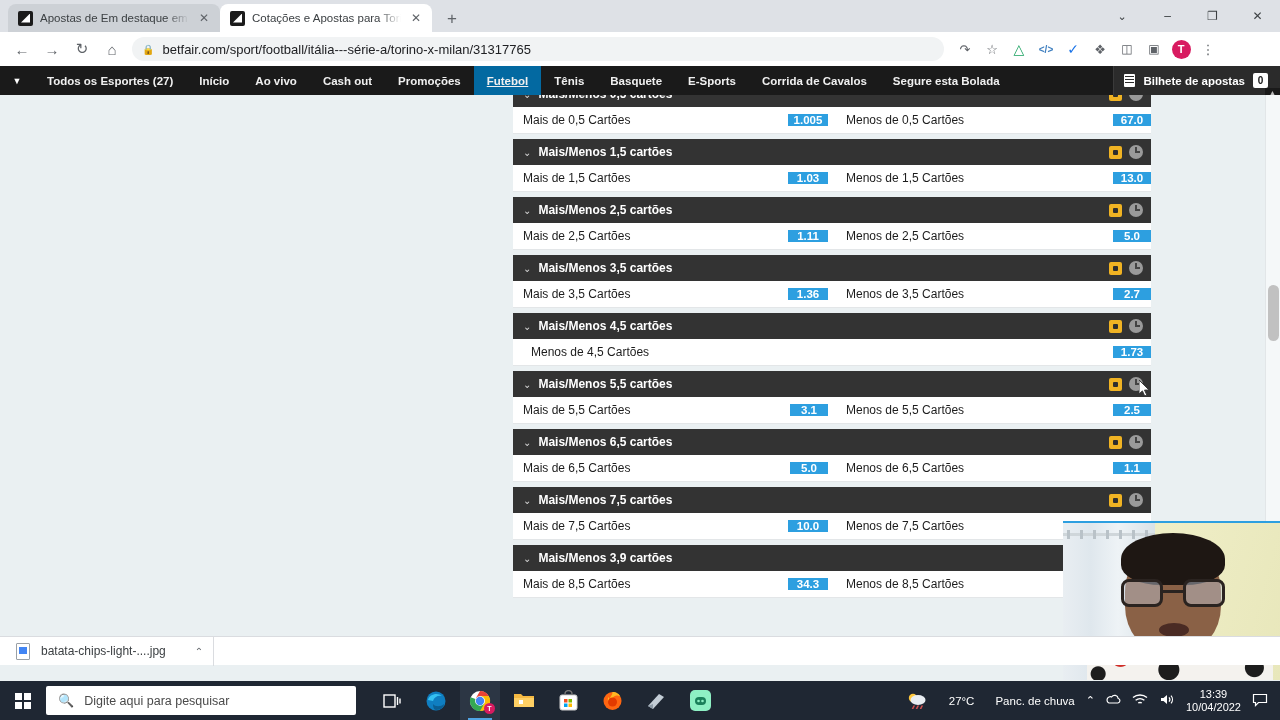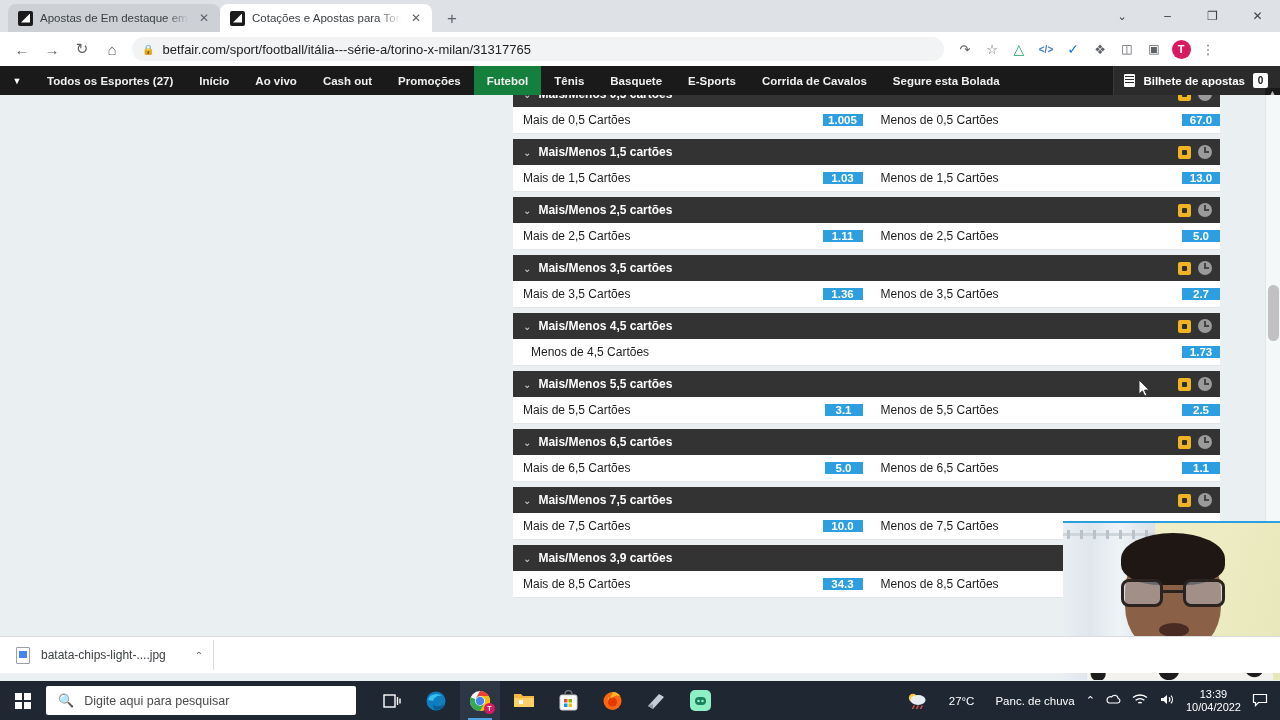--- a/index.html
+++ b/index.html
@@ -104,21 +104,21 @@
     color: #fff; font-size: 11.5px; font-weight: bold;
   }
   .sitenav .caret {
     width: 34px; display: flex; align-items: center; justify-content: center;
     font-size: 9px; color: #fff;
   }
   .navitem {
     display: flex; align-items: center; padding: 0 13px;
     white-space: nowrap; color: #f0f0f0;
   }
-  .navitem.sel { background: #15803d; }
+  .navitem.sel { background: #0369a1; text-decoration: underline; }
   .navspacer { flex: 1; }
   .betslip {
     display: flex; align-items: center; gap: 8px;
     background: #2b2b2b; padding: 0 12px 0 10px; height: 29px;
     border-left: 1px solid #3a3a3a;
   }
   .slip-ico {
     width: 11px; height: 13px; background: #fff; border-radius: 1px;
     position: relative;
   }
@@ -131,21 +131,21 @@
     min-width:15px; height:15px; border-radius:2px;
     display:flex; align-items:center; justify-content:center; padding:0 3px;
   }
 
   
   .pagebody {
     position: absolute; top: 95px; left: 0; width: 1280px; height: 541px;
     background: #eaf0f2; overflow: hidden;
   }
   .market-col {
-    position: absolute; left: 513px; top: 0; width: 707px;
+    position: absolute; left: 513px; top: 0; width: 638px;
   }
   .mkt-head {
     background: #333333; height: 26px; display: flex; align-items: center;
     padding: 0 8px 0 10px; margin-top: 5px;
     color: #ffffff; font-size: 12px; font-weight: bold;
   }
   .mkt-head .chev {
     font-size: 10px; margin-right: 7px; color: #d9d9d9; font-weight: normal;
   }
   .mkt-head .title { flex: 1; white-space: nowrap; }
@@ -268,21 +268,21 @@
       radial-gradient(circle at 90% 65%, #1d1d1d 0 9px, transparent 10px),
       radial-gradient(circle at 6% 80%, #1d1d1d 0 7px, transparent 8px);
   }
   .wc-neck {
     position:absolute; left:86px; top:112px; width:54px; height:24px;
     background:#7d5740;
   }
 
   
   .shelf {
-    position: absolute; top: 636px; left: 0; width: 1280px; height: 37px;
+    position: absolute; top: 636px; left: 0; width: 1280px; height: 29px;
     background: #ffffff; border-top: 1px solid #dadce0;
     display: flex; align-items: center; padding-left: 12px;
   }
   .dl-item {
     display: flex; align-items: center; gap: 11px;
     height: 30px; padding: 0 10px 0 4px;
     border-right: 1px solid #dadce0; margin-right: 0;
   }
   .dl-ico {
     width: 14px; height: 17px; background: #fff;

